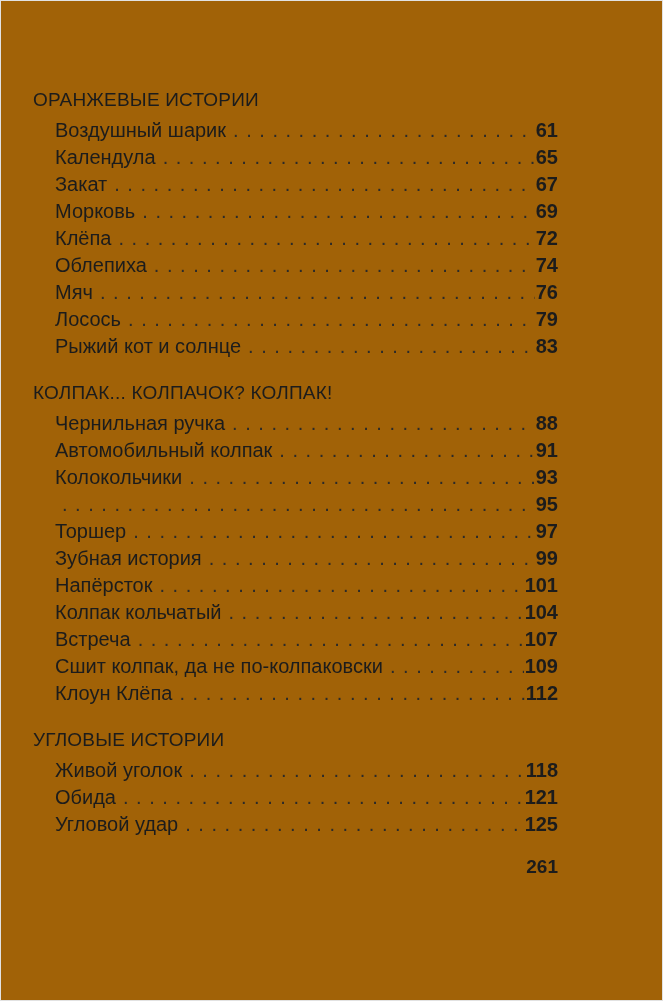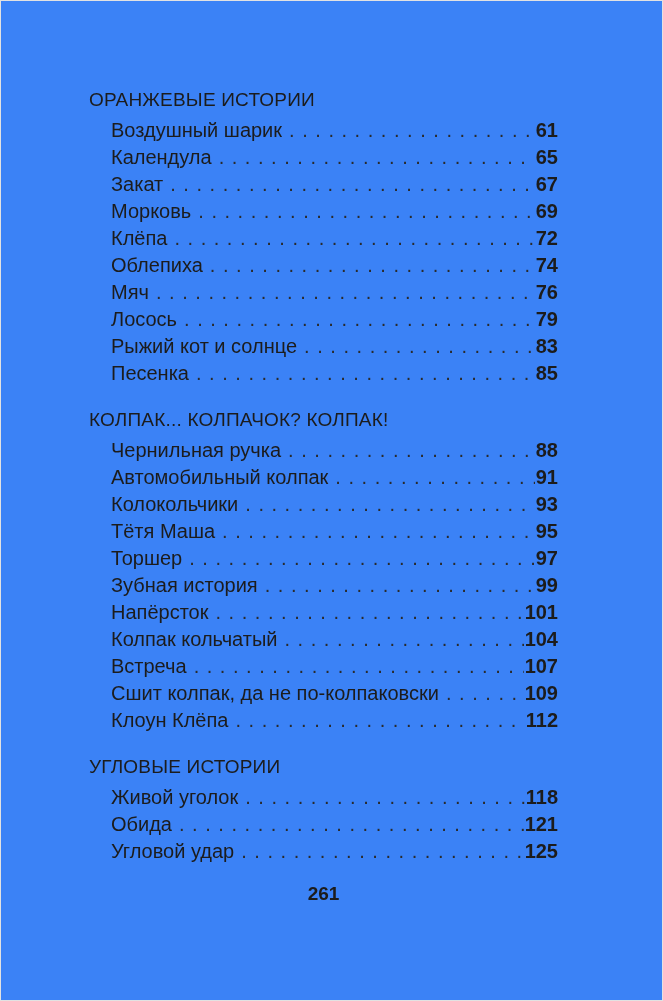--- a/index.html
+++ b/index.html
@@ -5,23 +5,23 @@
   html, body {
     margin: 0;
     padding: 0;
     background: #ffffff;
   }
   .page {
     position: relative;
     width: 663px;
     height: 1001px;
     box-sizing: border-box;
-    background: #3b82f6;
+    background: #a16207;
     border: 1px solid #e2e2e2;
-    padding: 84px 104px 0 88px;
+    padding: 84px 104px 0 32px;
     font-family: "Liberation Sans", "DejaVu Sans", sans-serif;
     color: #1c1c1c;
     overflow: hidden;
   }
   .toc {
     width: 100%;
   }
   .section {
     margin-bottom: 18px;
   }
@@ -57,21 +57,21 @@
     letter-spacing: 1px;
   }
   .entry .pg {
     flex: 0 0 auto;
     text-align: right;
     color: #1c1c1c;
     font-weight: bold;
   }
   .footer {
     margin-top: 16px;
-    text-align: center;
+    text-align: right;
     font-size: 19px;
     font-weight: bold;
     color: #1c1c1c;
   }
 </style>
 </head>
 <body>
 
 <div class="page">
   <div class="toc">
@@ -115,45 +115,39 @@
         <div class="entry">
           <span class="t">Лосось</span>
           <span class="leader"></span>
           <span class="pg">79</span>
         </div>
         <div class="entry">
           <span class="t">Рыжий кот и солнце</span>
           <span class="leader"></span>
           <span class="pg">83</span>
         </div>
-        <div class="entry">
-          <span class="t">Песенка</span>
-          <span class="leader"></span>
-          <span class="pg">85</span>
-        </div>
       </div>
       <div class="section">
         <div class="section-title">КОЛПАК... КОЛПАЧОК? КОЛПАК!</div>
         <div class="entry">
           <span class="t">Чернильная ручка</span>
           <span class="leader"></span>
           <span class="pg">88</span>
         </div>
         <div class="entry">
           <span class="t">Автомобильный колпак</span>
           <span class="leader"></span>
           <span class="pg">91</span>
         </div>
         <div class="entry">
           <span class="t">Колокольчики</span>
           <span class="leader"></span>
           <span class="pg">93</span>
         </div>
         <div class="entry">
-          <span class="t">Тётя Маша</span>
           <span class="leader"></span>
           <span class="pg">95</span>
         </div>
         <div class="entry">
           <span class="t">Торшер</span>
           <span class="leader"></span>
           <span class="pg">97</span>
         </div>
         <div class="entry">
           <span class="t">Зубная история</span>

